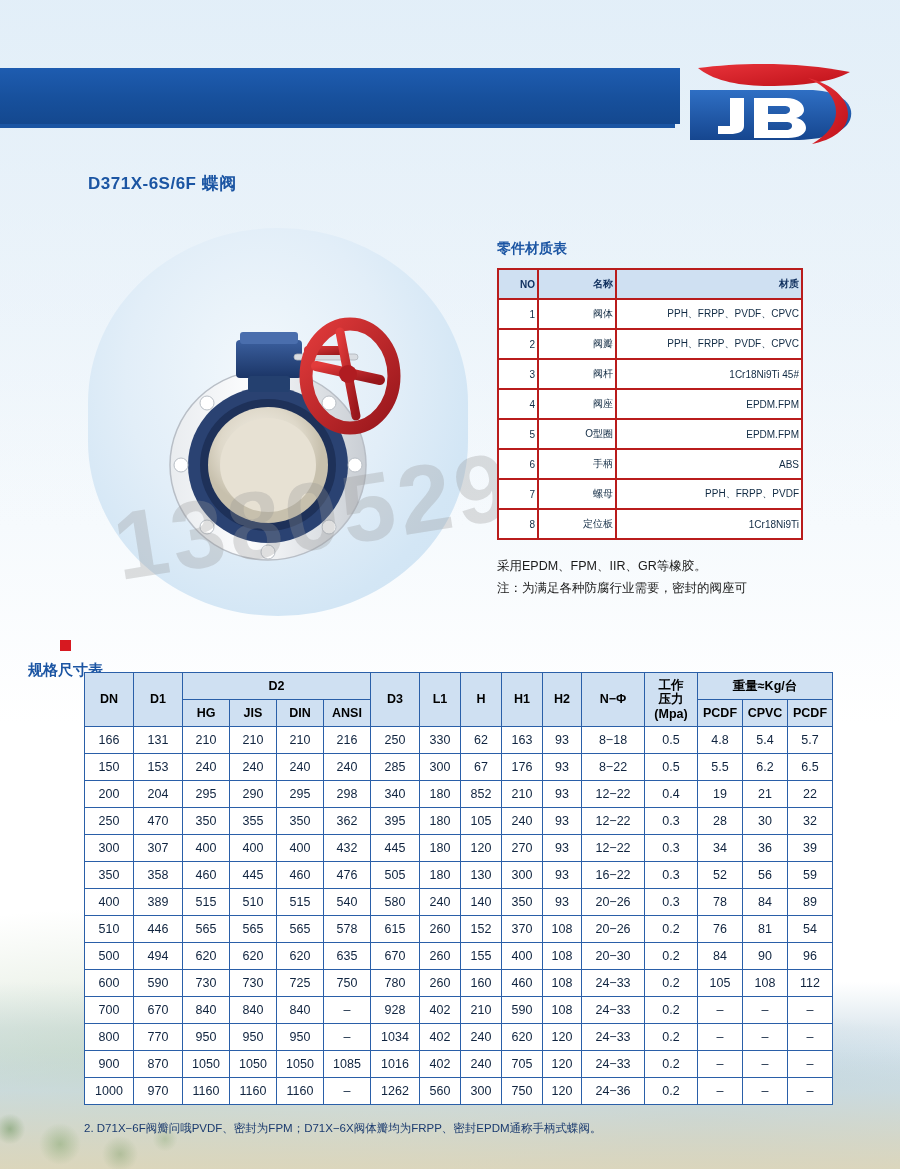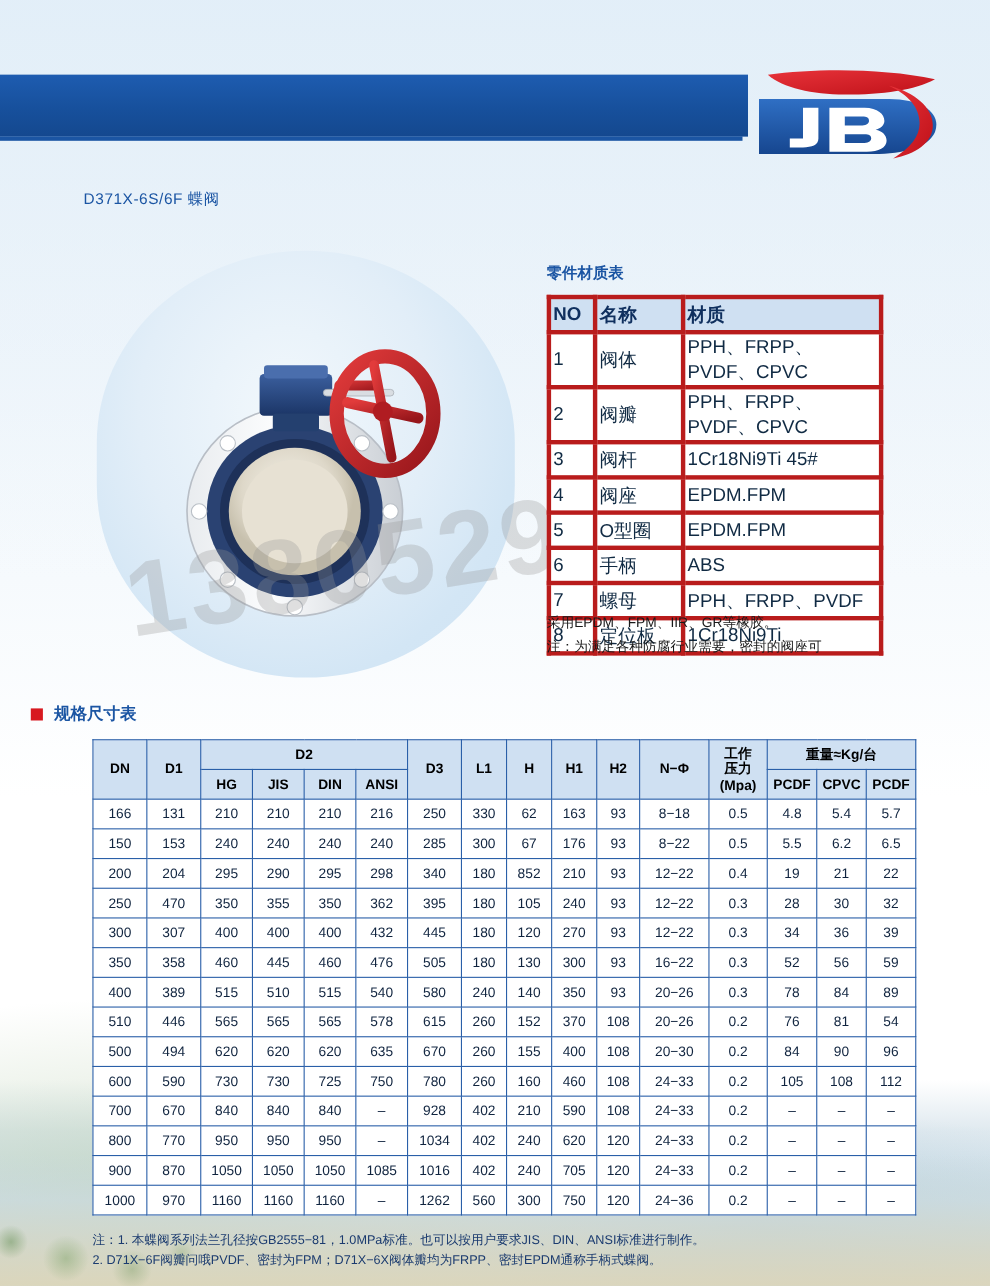--- a/index.html
+++ b/index.html
@@ -76,36 +76,37 @@
   }
   .logo {
     position: absolute;
     right: 28px; top: 60px;
     width: 190px; height: 86px;
   }
 
   
   .product-title {
     position: absolute;
-    left: 76px; top: 172px;
-    font-size: 14px;
-    font-weight: normal;
+    left: 88px; top: 172px;
+    font-size: 17px;
+    font-weight: bold;
     color: #1b55a3;
     letter-spacing: 0.5px;
   }
 
   .section-title {
     position: absolute;
     left: 28px; top: 640px;
     font-size: 15px;
     font-weight: bold;
     color: #1b55a3;
     display: flex;
     align-items: center;
     gap: 10px;
+    flex-direction: column;
   }
   .section-title .sq {
     width: 11px; height: 11px;
     background: #d71920;
     display: inline-block;
   }
 
   
   .product-photo {
     position: absolute;
@@ -145,23 +146,23 @@
     color: #1b55a3;
   }
   table.mat {
     position: absolute;
     left: 497px; top: 268px;
     border-collapse: collapse;
     width: 306px;
     background: #fff;
   }
   table.mat th, table.mat td {
-    border: 4px solid #b91c1c;
-    font-size: 17px;
-    text-align: left;
+    border: 2px solid #b91c1c;
+    font-size: 10px;
+    text-align: right;
     height: 28px;
     color: #102a43;
     padding: 0 2px;
   }
   table.mat th {
     background: #cfe0f2;
     font-weight: bold;
     color: #0f2f5e;
   }
   table.mat td.no { width: 34px; }
@@ -656,16 +657,15 @@
           <td class="c-nf">24−36</td>
           <td class="c-pr">0.2</td>
           <td class="c-w">–</td>
           <td class="c-w">–</td>
           <td class="c-w">–</td>
         </tr>
       </tbody>
   </table>
 
   <div class="spec-note">
-    <div>注：1. 本蝶阀系列法兰孔径按GB2555−81，1.0MPa标准。也可以按用户要求JIS、DIN、ANSI标准进行制作。</div>
     <div>2. D71X−6F阀瓣问哦PVDF、密封为FPM；D71X−6X阀体瓣均为FRPP、密封EPDM通称手柄式蝶阀。</div>
   </div>
 </div>
 
 </body></html>

